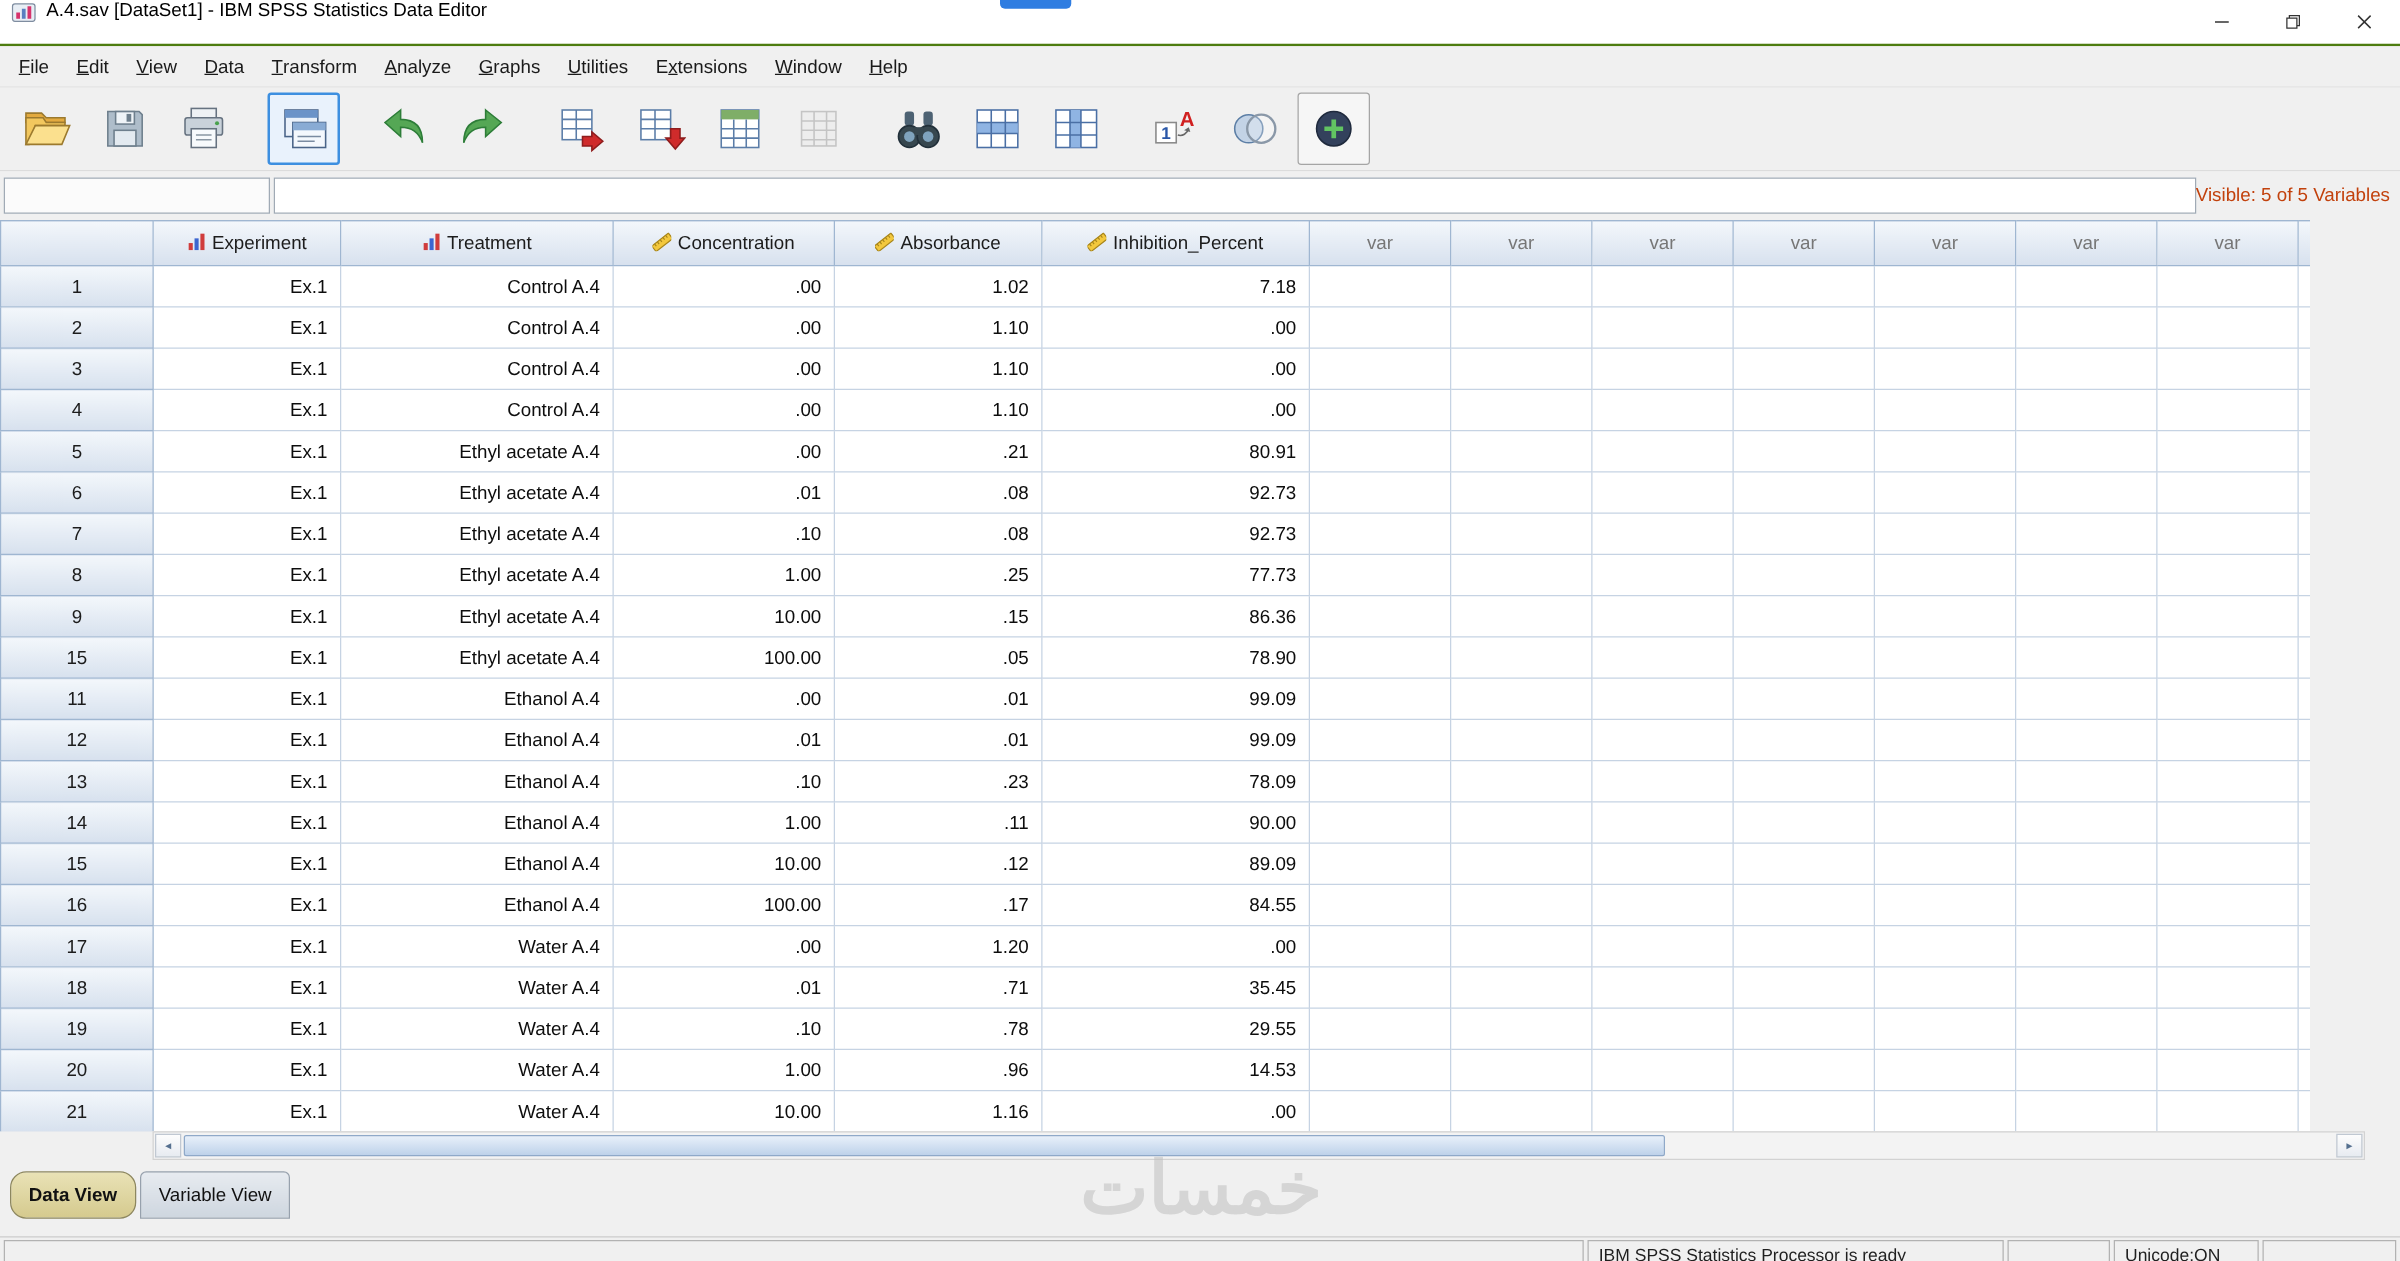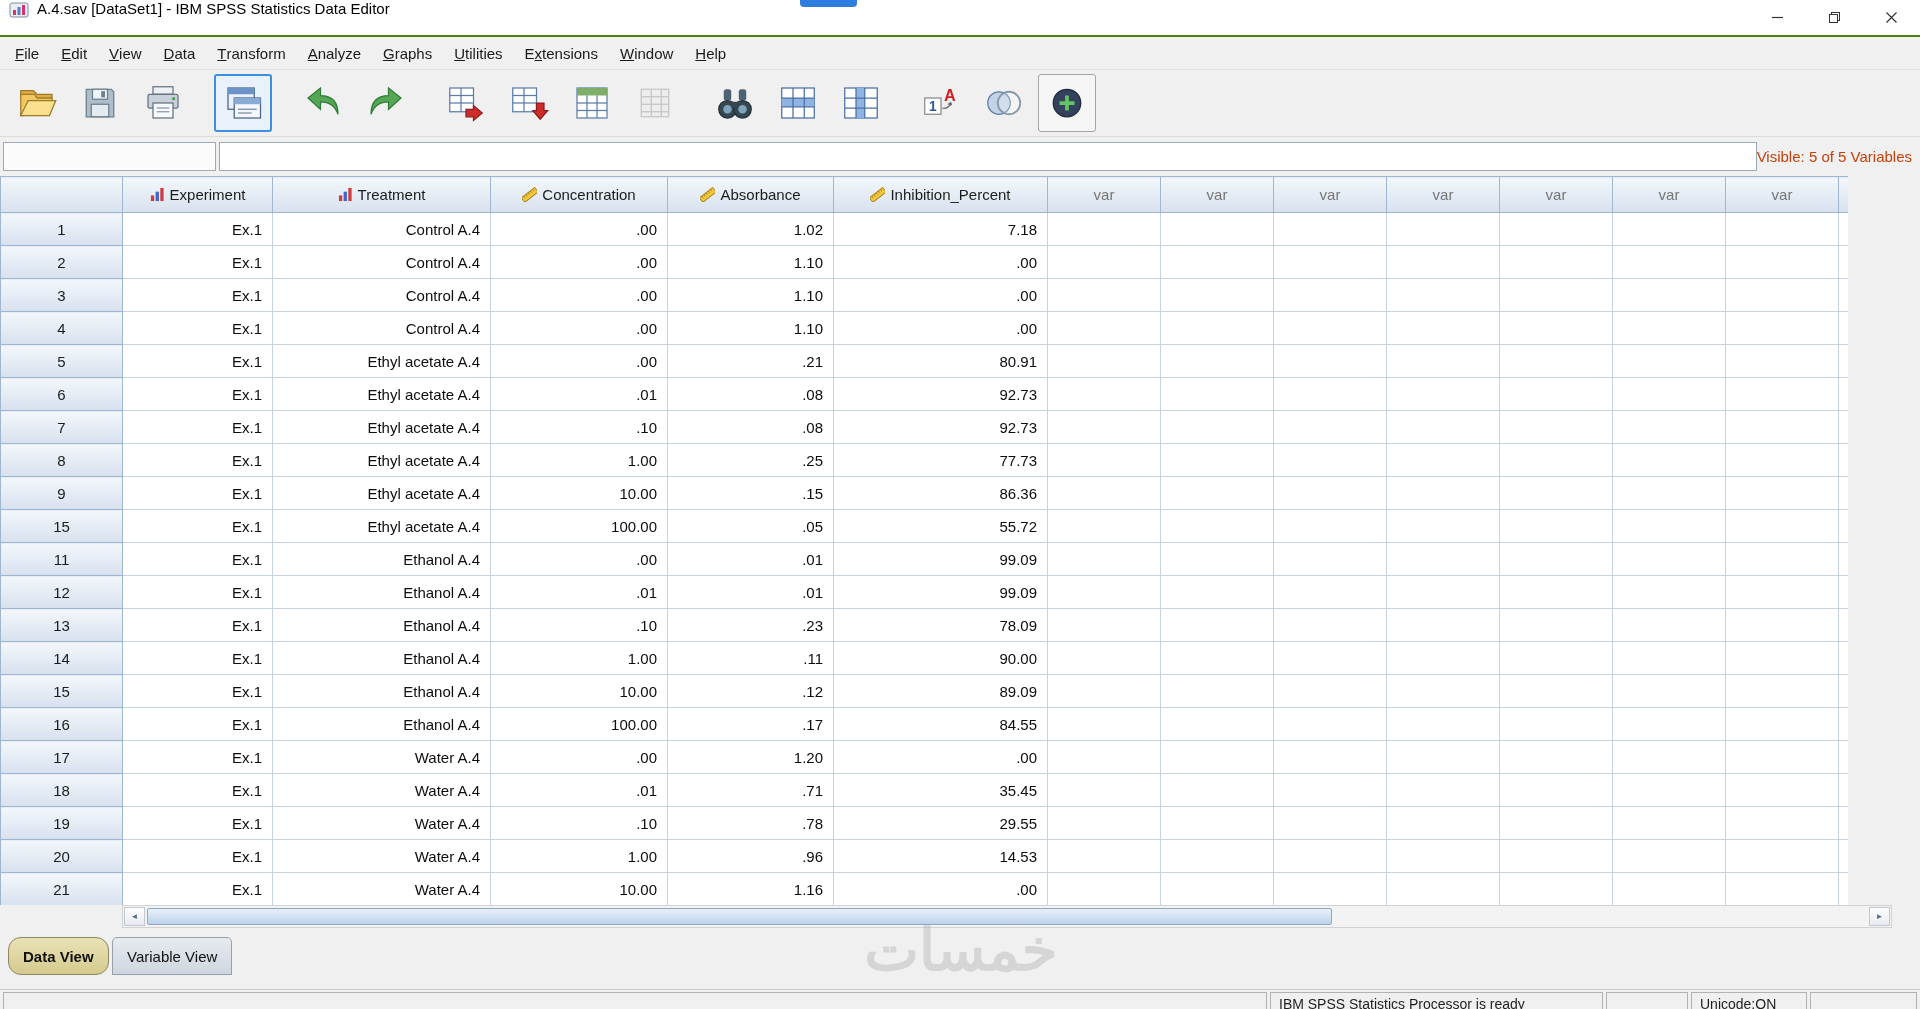--- a/index.html
+++ b/index.html
@@ -516,21 +516,21 @@
           <td class="cell empty"></td>
           <td class="cell empty"></td>
           <td class="cell empty"></td>
         </tr>
         <tr>
           <th class="rowhead">15</th>
           <td class="cell">Ex.1</td>
           <td class="cell">Ethyl acetate A.4</td>
           <td class="cell">100.00</td>
           <td class="cell">.05</td>
-          <td class="cell">55.72</td>
+          <td class="cell">78.90</td>
           <td class="cell empty"></td>
           <td class="cell empty"></td>
           <td class="cell empty"></td>
           <td class="cell empty"></td>
           <td class="cell empty"></td>
           <td class="cell empty"></td>
           <td class="cell empty"></td>
           <td class="cell empty"></td>
         </tr>
         <tr>

